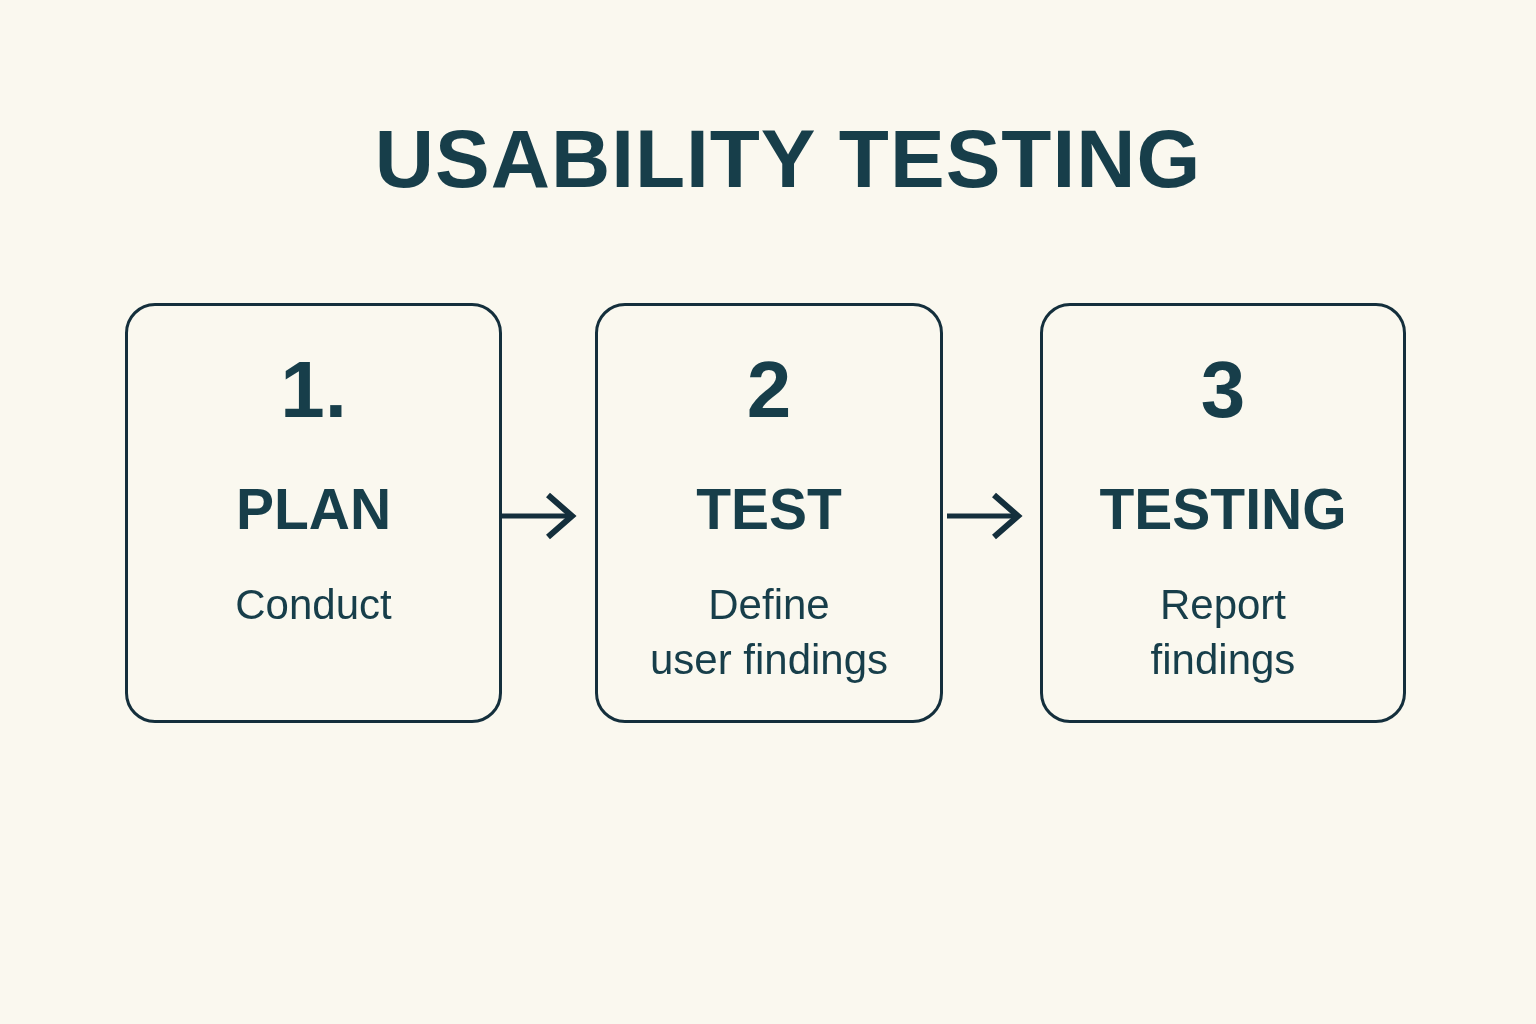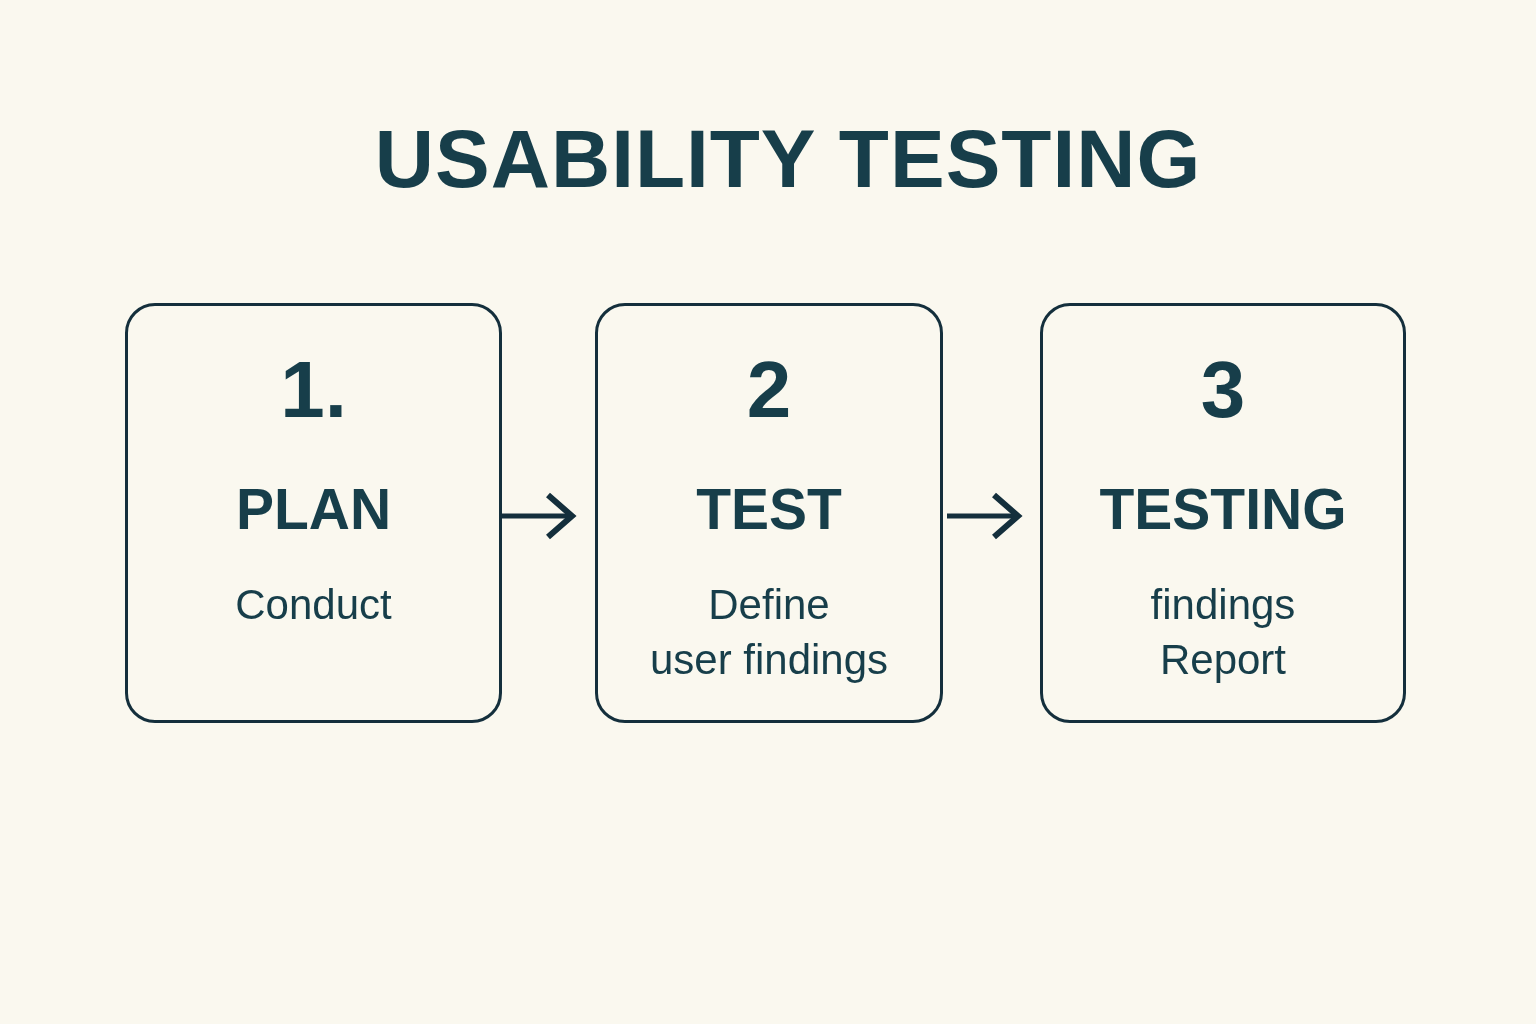--- a/index.html
+++ b/index.html
@@ -116,18 +116,18 @@
     <svg viewBox="0 0 80 60" aria-hidden="true">
       <line x1="2" y1="30" x2="70" y2="30" stroke-width="5"></line>
       <polyline points="49,9 73,30 49,51" stroke-width="6" stroke-linejoin="miter"></polyline>
     </svg>
   </div>
 
   <div class="step-box box-3">
     <div class="step-number">3</div>
     <div class="step-name">TESTING</div>
     <div class="step-desc">
+      <div>Report</div>
       <div>findings</div>
-      <div>Report</div>
     </div>
   </div>
 
 </div>
 
 </body></html>

